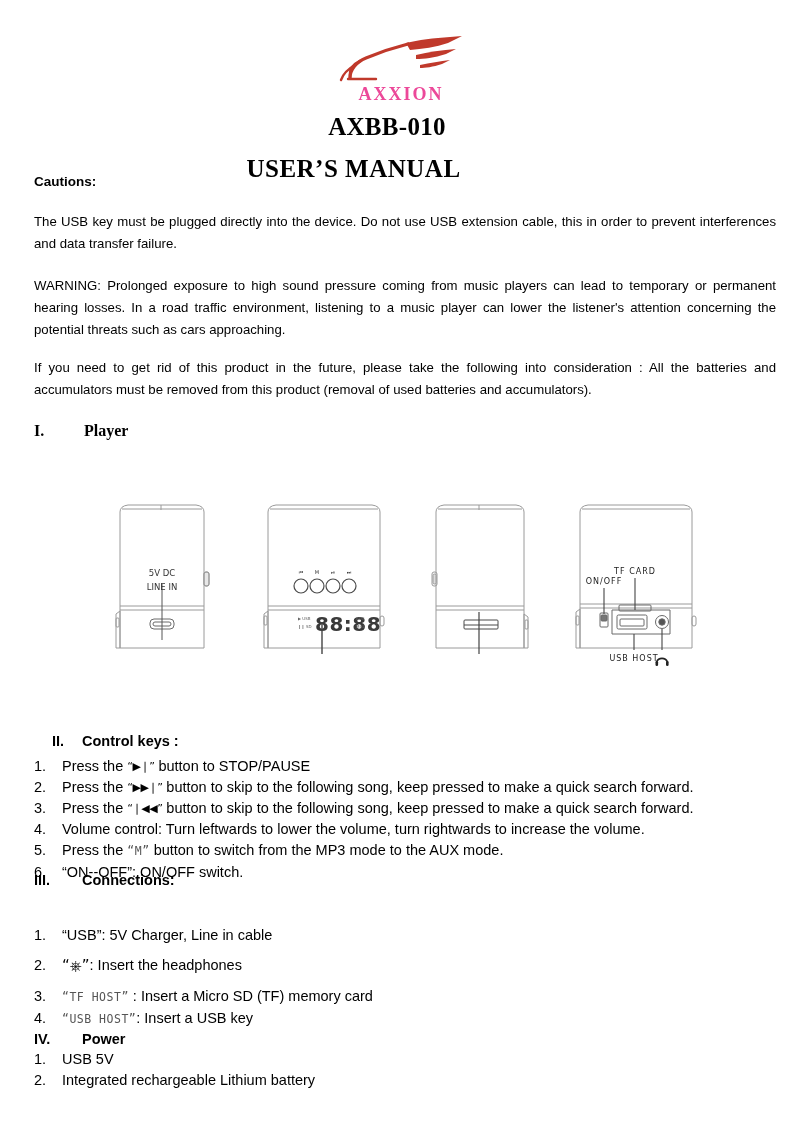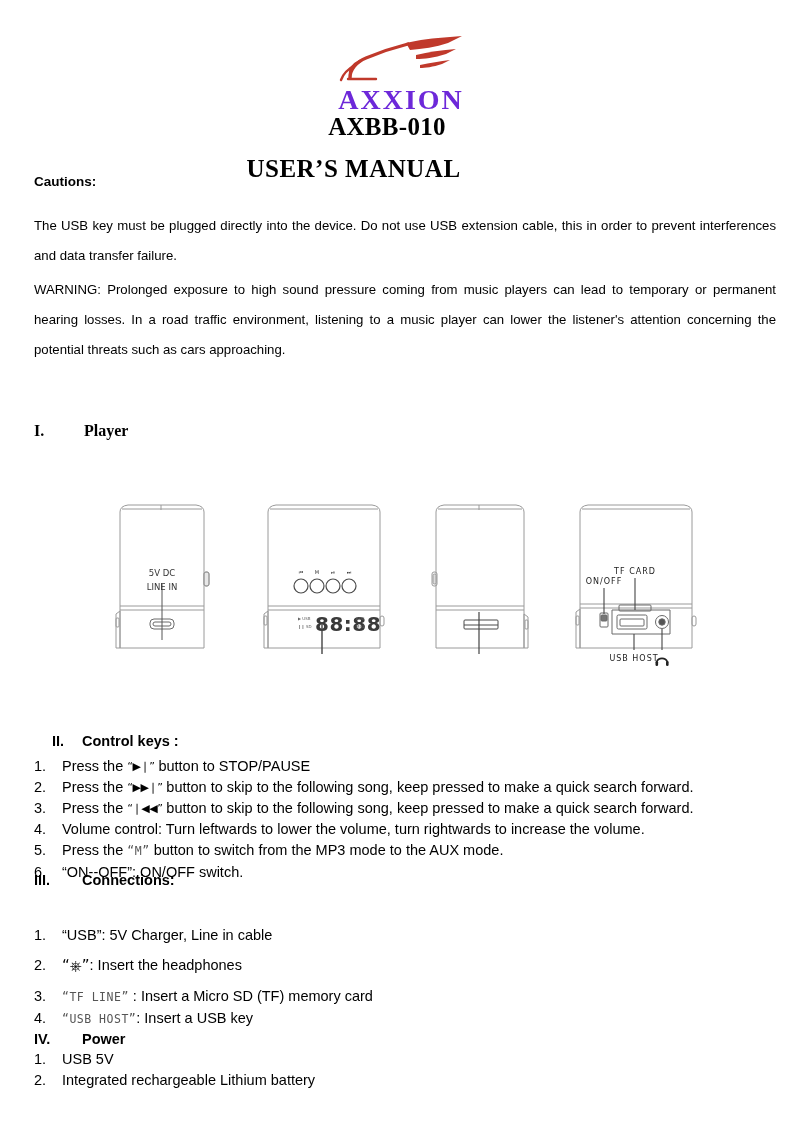--- a/index.html
+++ b/index.html
@@ -34,24 +34,24 @@
   .logo-mark {
     display: block;
     margin: 0 auto;
     width: 130px;
     height: 52px;
   }
   .logo-word {
     display: block;
     margin-top: -2px;
     font-family: "Liberation Serif", serif;
-    font-size: 28px;
+    font-size: 18px;
     font-weight: 700;
     letter-spacing: 2px;
-    color: #6d28d9;
+    color: #ec4899;
   }
   .title-model {
     position: absolute;
     top: 113px;
     left: 0;
     width: 774px;
     text-align: center;
     font-family: "Liberation Serif", serif;
     font-size: 25px;
     font-weight: 700;
@@ -75,21 +75,21 @@
     top: 174px;
     left: 34px;
     font-size: 13.5px;
     font-weight: 700;
   }
   .para {
     position: absolute;
     left: 34px;
     width: 742px;
     font-size: 13.2px;
-    line-height: 30px;
+    line-height: 22px;
     text-align: justify;
   }
   .para.p1 { top: 211px; }
   .para.p2 { top: 275px; text-align: justify; }
   .para.p3 { top: 357px; text-align: justify; }
   .para.p2 , .para.p3 { text-align-last: left; }
 
   .sec-head {
     position: absolute;
     left: 34px;
@@ -189,20 +189,21 @@
     </svg>
     <span class="logo-word">AXXION</span>
   </div>
 
   <div class="title-model">AXBB-010</div>
   <div class="title-manual">USER’S MANUAL</div>
 
   <div class="cautions-label">Cautions:</div>
   <div class="para p1">The USB key must be plugged directly into the device. Do not use USB extension cable, this in order to prevent interferences and data transfer failure.</div>
   <div class="para p2">WARNING: Prolonged exposure to high sound pressure coming from music players can lead to temporary or permanent hearing losses. In a road traffic environment, listening to a music player can lower the listener's attention concerning the potential threats such as cars approaching.</div>
+  <div class="para p3">If you need to get rid of this product in the future, please take the following into consideration : All the batteries and accumulators must be removed from this product (removal of used batteries and accumulators).</div>
 
   <div class="sec-head serif" id="sec-player">
     <span class="num">I.</span><span>Player</span>
   </div>
 
   <div class="devices">
 
     <svg class="dev" id="dev1" width="100" height="160" viewBox="0 0 100 160">
       <g fill="none" stroke="#9a9a9a" stroke-width="1">
         <path d="M8 14 Q8 8 16 7 L84 7 Q92 8 92 14 L92 150 L8 150 Z"></path>
@@ -367,21 +368,21 @@
     <span class="li">
       <span class="marker">1.</span>
       <span>“USB”</span><span>: 5V Charger, Line in cable</span>
     </span>
     <span class="li gap">
       <span class="marker">2.</span>
       <span class="glyph-lg">“⎈”</span><span>: Insert the headphones</span>
     </span>
     <span class="li gap">
       <span class="marker">3.</span>
-      <span class="mono">“TF LINE”</span><span> : Insert a Micro SD (TF) memory card</span>
+      <span class="mono">“TF HOST”</span><span> : Insert a Micro SD (TF) memory card</span>
     </span>
     <span class="li">
       <span class="marker">4.</span>
       <span class="mono">“USB HOST”</span><span>: Insert a USB key</span>
     </span>
   </div>
 
   <div class="sec-head" id="sec-power">
     <span class="num">IV.</span><span>Power</span>
   </div>

